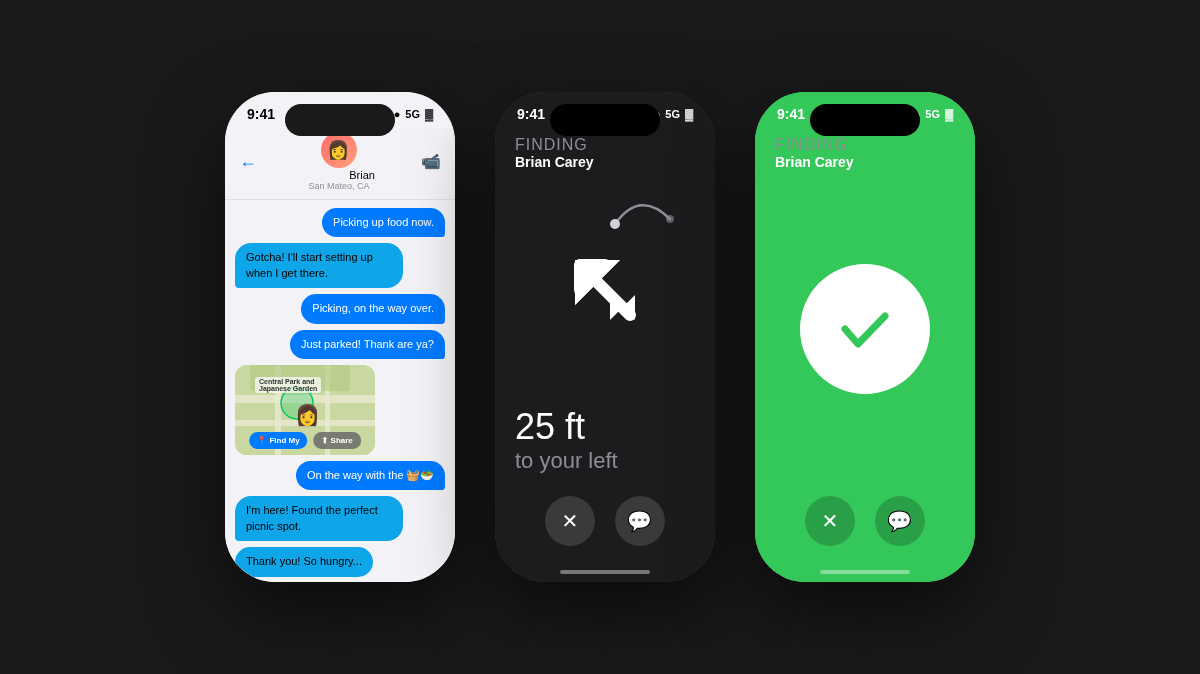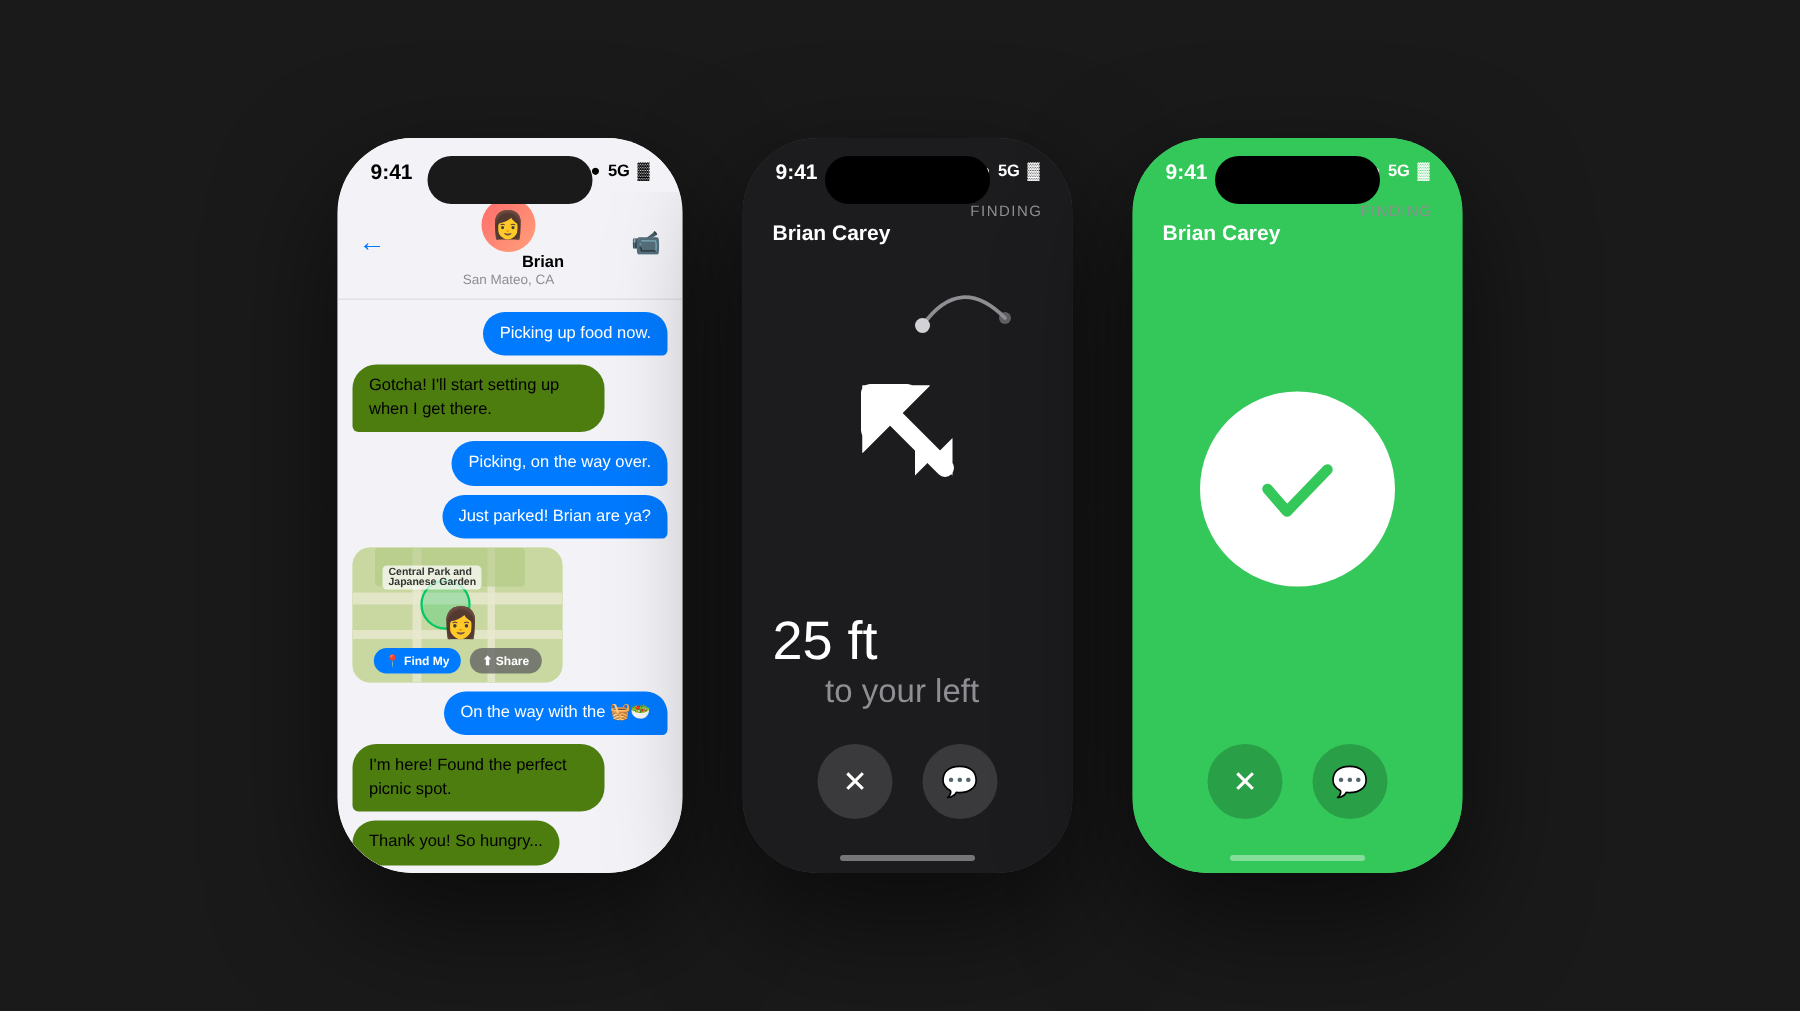--- a/index.html
+++ b/index.html
@@ -78,21 +78,21 @@
     .imessage-back { color: #007aff; font-size: 18px; }
     .imessage-avatar-wrap { display: flex; flex-direction: column; align-items: center; }
     .imessage-avatar {
       width: 36px; height: 36px;
       border-radius: 50%;
       background: linear-gradient(135deg, #ff6b6b, #ffa07a);
       display: flex; align-items: center; justify-content: center;
       font-size: 18px;
       overflow: hidden;
     }
-    .imessage-name { font-size: 11px; font-weight: 700; color: #000; margin-top: 1px; padding-left: 46px; }
+    .imessage-name { font-size: 11px; font-weight: 400; color: #000; margin-top: 1px; padding-left: 46px; }
     .imessage-subtitle { font-size: 9px; color: #8e8e93; }
     .imessage-video { color: #007aff; font-size: 16px; }
 
     .messages-container {
       flex: 1;
       overflow: hidden;
       padding: 8px 10px;
       display: flex;
       flex-direction: column;
       gap: 6px;
@@ -100,21 +100,21 @@
     }
 
     .bubble {
       max-width: 80%;
       padding: 7px 11px;
       border-radius: 16px;
       font-size: 11px;
       line-height: 1.4;
     }
     .bubble-received {
-      background: #4d7c0f;
+      background: #0ea5e9;
       color: #000;
       align-self: flex-start;
       border-bottom-left-radius: 4px;
     }
     .bubble-sent {
       background: #007aff;
       color: #fff;
       align-self: flex-end;
       border-bottom-right-radius: 4px;
     }
@@ -200,40 +200,40 @@
       height: 100%;
       background: #1c1c1e;
       display: flex;
       flex-direction: column;
       color: #fff;
     }
 
     .finding-header {
       padding: 8px 20px 4px;
     }
-    .finding-label { font-size: 10px; color: #8e8e93; letter-spacing: 1px; text-transform: uppercase; text-align: right; }
+    .finding-label { font-size: 16px; color: #8e8e93; letter-spacing: 1px; text-transform: uppercase; }
     .finding-name { font-size: 14px; font-weight: 700; color: #fff; }
 
     .finding-compass {
       flex: 1;
       display: flex;
       align-items: center;
       justify-content: center;
       position: relative;
     }
     .arrow-svg {
       width: 100px;
       height: 100px;
     }
 
     .finding-distance {
       padding: 0 20px 10px;
     }
     .distance-number { font-size: 36px; font-weight: 300; color: #fff; }
-    .distance-desc { font-size: 22px; font-weight: 300; color: #8e8e93; margin-left: 35px; }
+    .distance-desc { font-size: 22px; font-weight: 300; color: #8e8e93; }
 
     .finding-actions {
       display: flex;
       justify-content: space-around;
       padding: 12px 40px 16px;
     }
     .action-btn {
       width: 50px; height: 50px;
       border-radius: 50%;
       background: #3a3a3c;
@@ -324,21 +324,21 @@
       <div class="bubble bubble-sent">
         <span>Picking up food now.</span>
       </div>
       <div class="bubble bubble-received">
         <span>Gotcha! I'll start setting up when I get there.</span>
       </div>
       <div class="bubble bubble-sent">
         <span>Picking, on the way over.</span>
       </div>
       <div class="bubble bubble-sent">
-        <span>Just parked! Brian are ya?</span>
+        <span>Just parked! Thank are ya?</span>
       </div>
 
       <div class="map-bubble">
         <div class="map-inner">
           <svg class="map-roads" viewBox="0 0 140 90" xmlns="http://www.w3.org/2000/svg">
             <rect width="140" height="90" fill="#c8d8a0"></rect>
             <rect x="0" y="30" width="140" height="8" fill="#e8e8d0" opacity="0.8"></rect>
             <rect x="0" y="55" width="140" height="6" fill="#e8e8d0" opacity="0.8"></rect>
             <rect x="40" y="0" width="6" height="90" fill="#e8e8d0" opacity="0.8"></rect>
             <rect x="90" y="0" width="5" height="90" fill="#e8e8d0" opacity="0.8"></rect>

